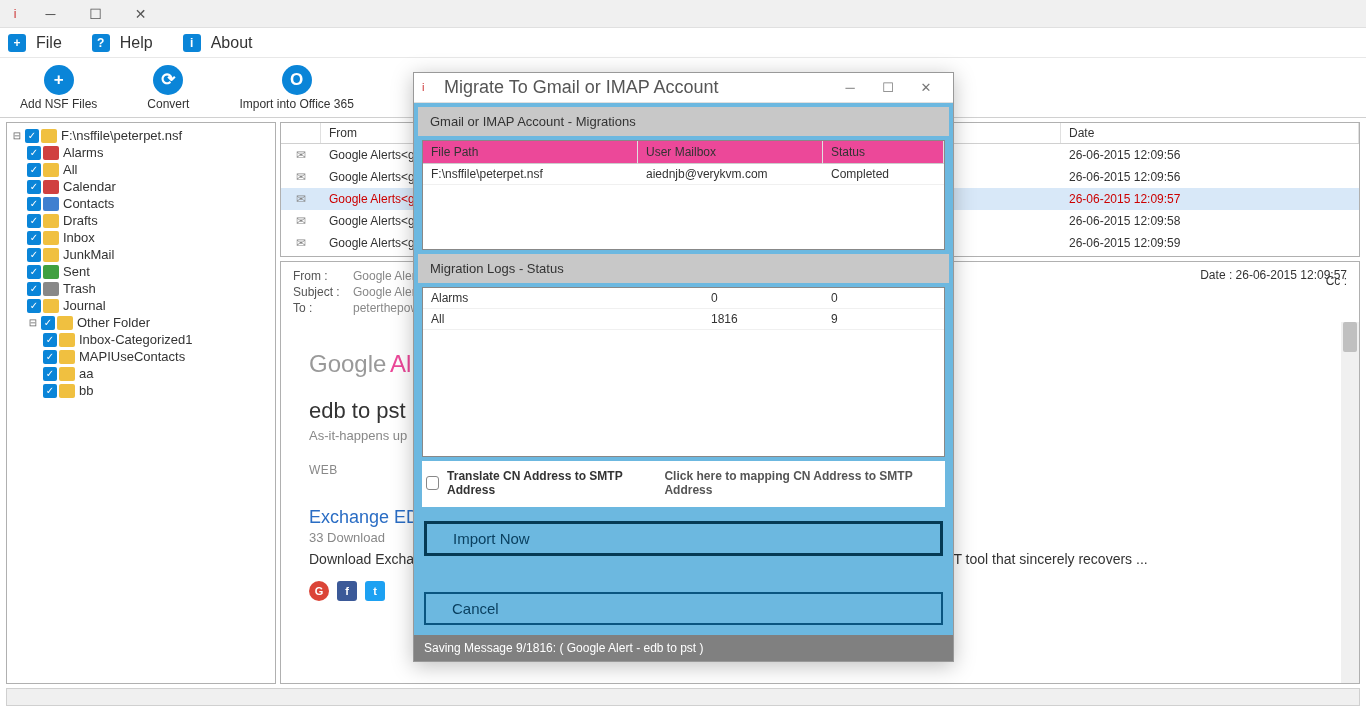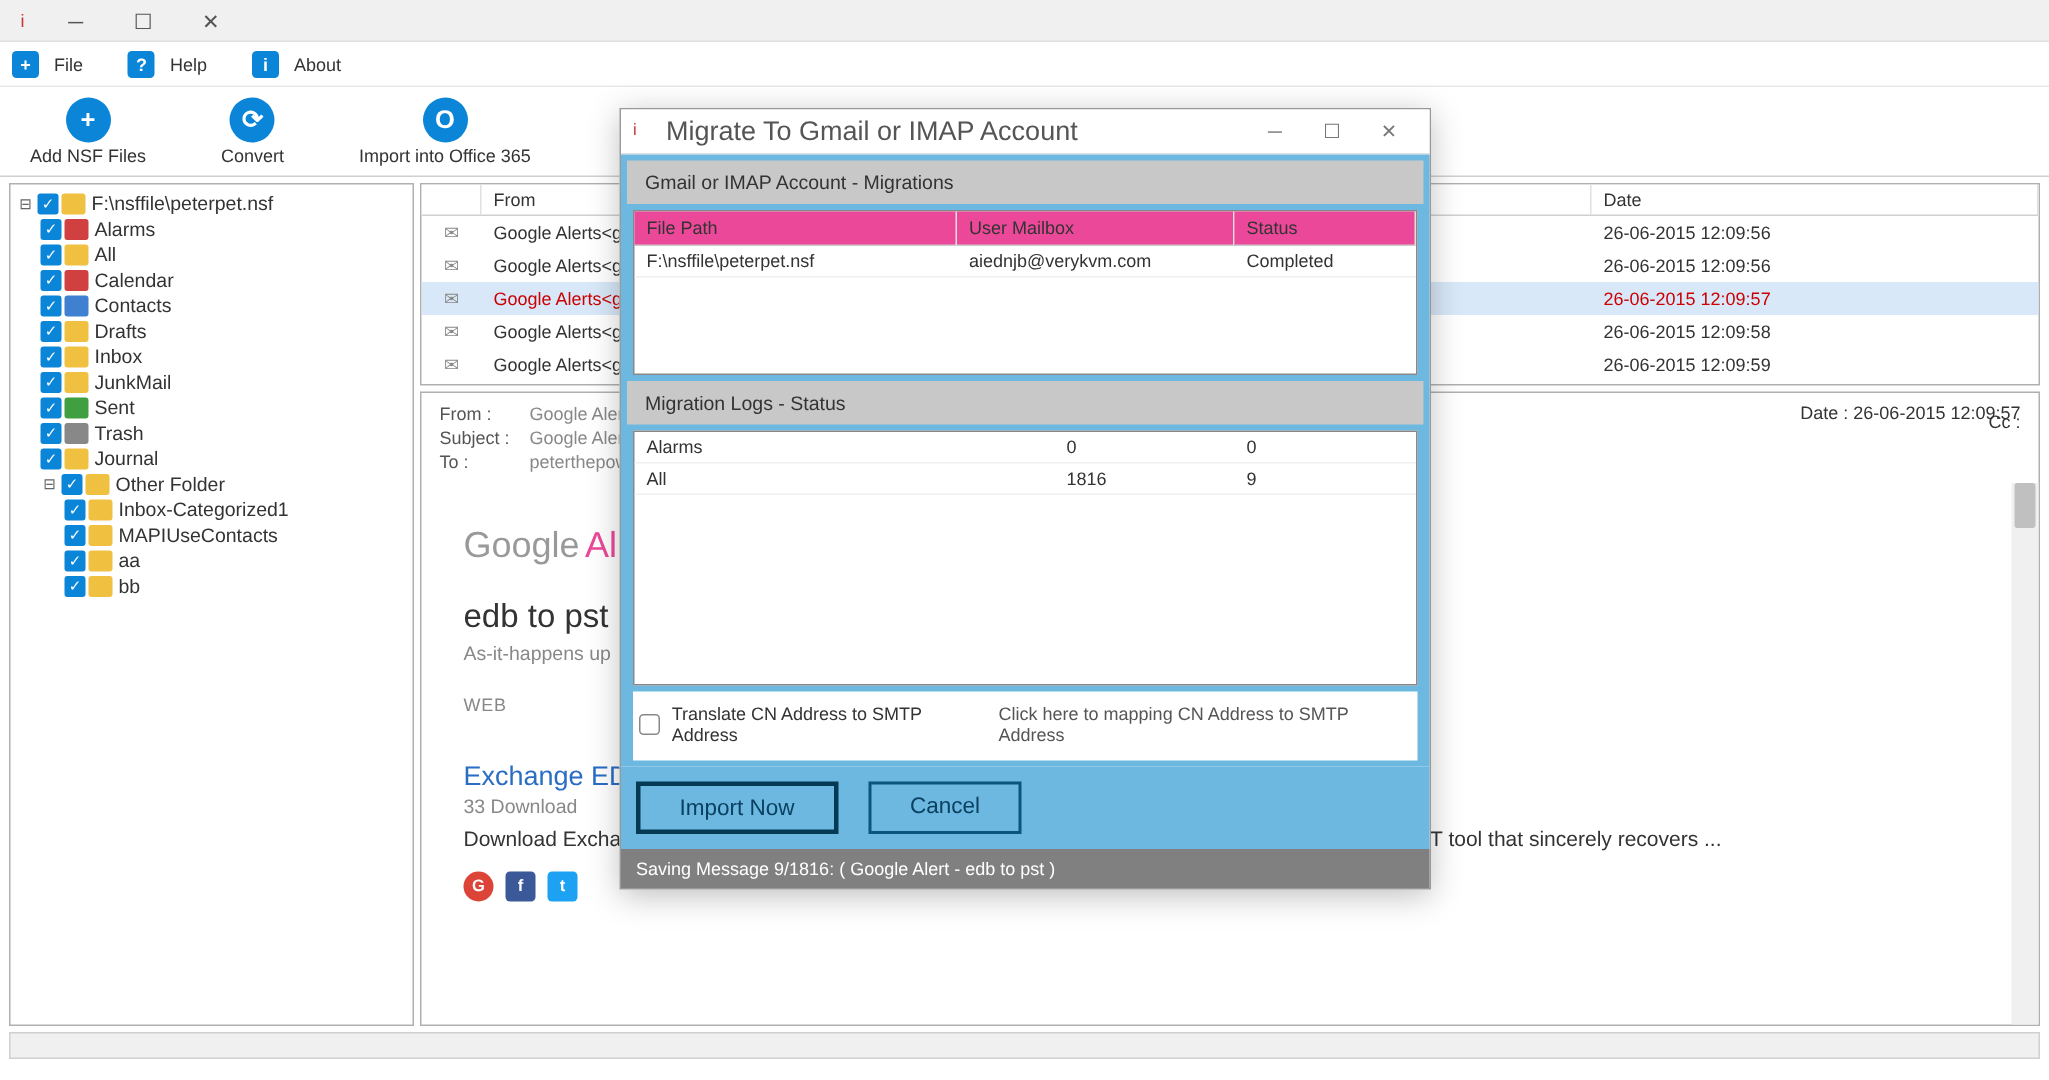--- a/index.html
+++ b/index.html
@@ -9,21 +9,21 @@
 .titlebar { height: 28px; background: #f0f0f0; display: flex; align-items: center; padding: 0 8px; border-bottom: 1px solid #e0e0e0; }
 .titlebar .app-icon { width: 14px; height: 14px; margin-right: 6px; display: inline-flex; align-items: center; justify-content: center; font-size: 12px; color: #c33; }
 .titlebar .title-text { flex: 1; font-size: 12px; color: #555; }
 .titlebar .win-controls { display: flex; gap: 0; }
 .titlebar .win-btn { width: 45px; height: 24px; display: flex; align-items: center; justify-content: center; color: #555; font-size: 14px; cursor: pointer; }
 
 
 .menubar { height: 30px; background: #fff; display: flex; align-items: center; padding: 0 8px; border-bottom: 1px solid #e8e8e8; gap: 30px; }
 .menubar .menu-group { display: flex; align-items: center; gap: 10px; }
 .menubar .menu-icon { width: 18px; height: 18px; background: #0a85d8; border-radius: 3px; display: inline-flex; align-items: center; justify-content: center; color: #fff; font-size: 12px; font-weight: bold; }
-.menubar .menu-label { font-size: 12px; color: #333; cursor: pointer; }
+.menubar .menu-label { font-size: 16px; color: #333; cursor: pointer; }
 
 
 .toolbar { height: 60px; background: #fff; display: flex; align-items: center; padding: 0 20px; border-bottom: 1px solid #d0d0d0; gap: 50px; }
 .toolbar .tool-btn { display: flex; flex-direction: column; align-items: center; gap: 2px; cursor: pointer; }
 .toolbar .tool-icon { width: 30px; height: 30px; background: #0a85d8; border-radius: 50%; display: flex; align-items: center; justify-content: center; color: #fff; font-size: 17px; font-weight: bold; }
 .toolbar .tool-label { font-size: 12px; color: #333; }
 
 
 .main { display: flex; height: 570px; }
 .sidebar { width: 270px; border: 1px solid #b0b0b0; margin: 4px 0 4px 6px; overflow: auto; background: #fff; }
@@ -89,24 +89,24 @@
 .modal-blue { background: #6cb8e0; padding: 4px; }
 .modal-section-head { background: #c8c8c8; padding: 7px 12px; font-size: 13px; color: #333; }
 .modal-table { background: #fff; border: 1px solid #888; margin: 4px; }
 .modal-table .thead, .modal-table .trow { display: flex; font-size: 12px; }
 .modal-table .thead .tcell { padding: 4px 8px; background: #ec4899; border-bottom: 1px solid #ccc; border-right: 1px solid #e0e0e0; }
 .modal-table .trow .tcell { padding: 3px 8px; border-bottom: 1px solid #f0f0f0; }
 .modal-table.t1 { height: 110px; }
 .modal-table.t2 { height: 170px; }
 .tc1 { width: 215px; } .tc2 { width: 185px; } .tc3 { flex: 1; }
 .tc-a { width: 280px; } .tc-b { width: 120px; } .tc-c { flex: 1; }
-.modal-checkbox-row { background: #fff; padding: 8px 4px 10px 4px; display: flex; align-items: center; font-size: 12px; gap: 8px; margin: 0 4px; }
+.modal-checkbox-row { background: #fff; padding: 8px 4px 10px 4px; display: flex; align-items: center; font-size: 12px; gap: 8px; margin: 0 4px; font-weight: bold; }
 .modal-checkbox-row .hint { margin-left: auto; color: #555; font-size: 12px; }
 .modal-checkbox { width: 14px; height: 14px; border: 1px solid #888; border-radius: 3px; background: #fff; }
-.modal-buttons { background: #6cb8e0; padding: 10px; display: flex; justify-content: flex-start; gap: 20px; }
+.modal-buttons { background: #6cb8e0; padding: 10px; display: flex; justify-content: flex-start; gap: 36px; flex-direction: column; }
 .modal-btn { padding: 6px 26px; background: #6cb8e0; border: 2px solid #0a5580; color: #0a4060; font-size: 15px; cursor: pointer; }
 .modal-btn.primary { border: 3px solid #053a55; }
 .modal-status { background: #808080; color: #fff; padding: 6px 10px; font-size: 12px; }
 </style>
 </head>
 <body>
 
 <div class="titlebar">
   <span class="app-icon">i</span>
   <div class="win-controls">

